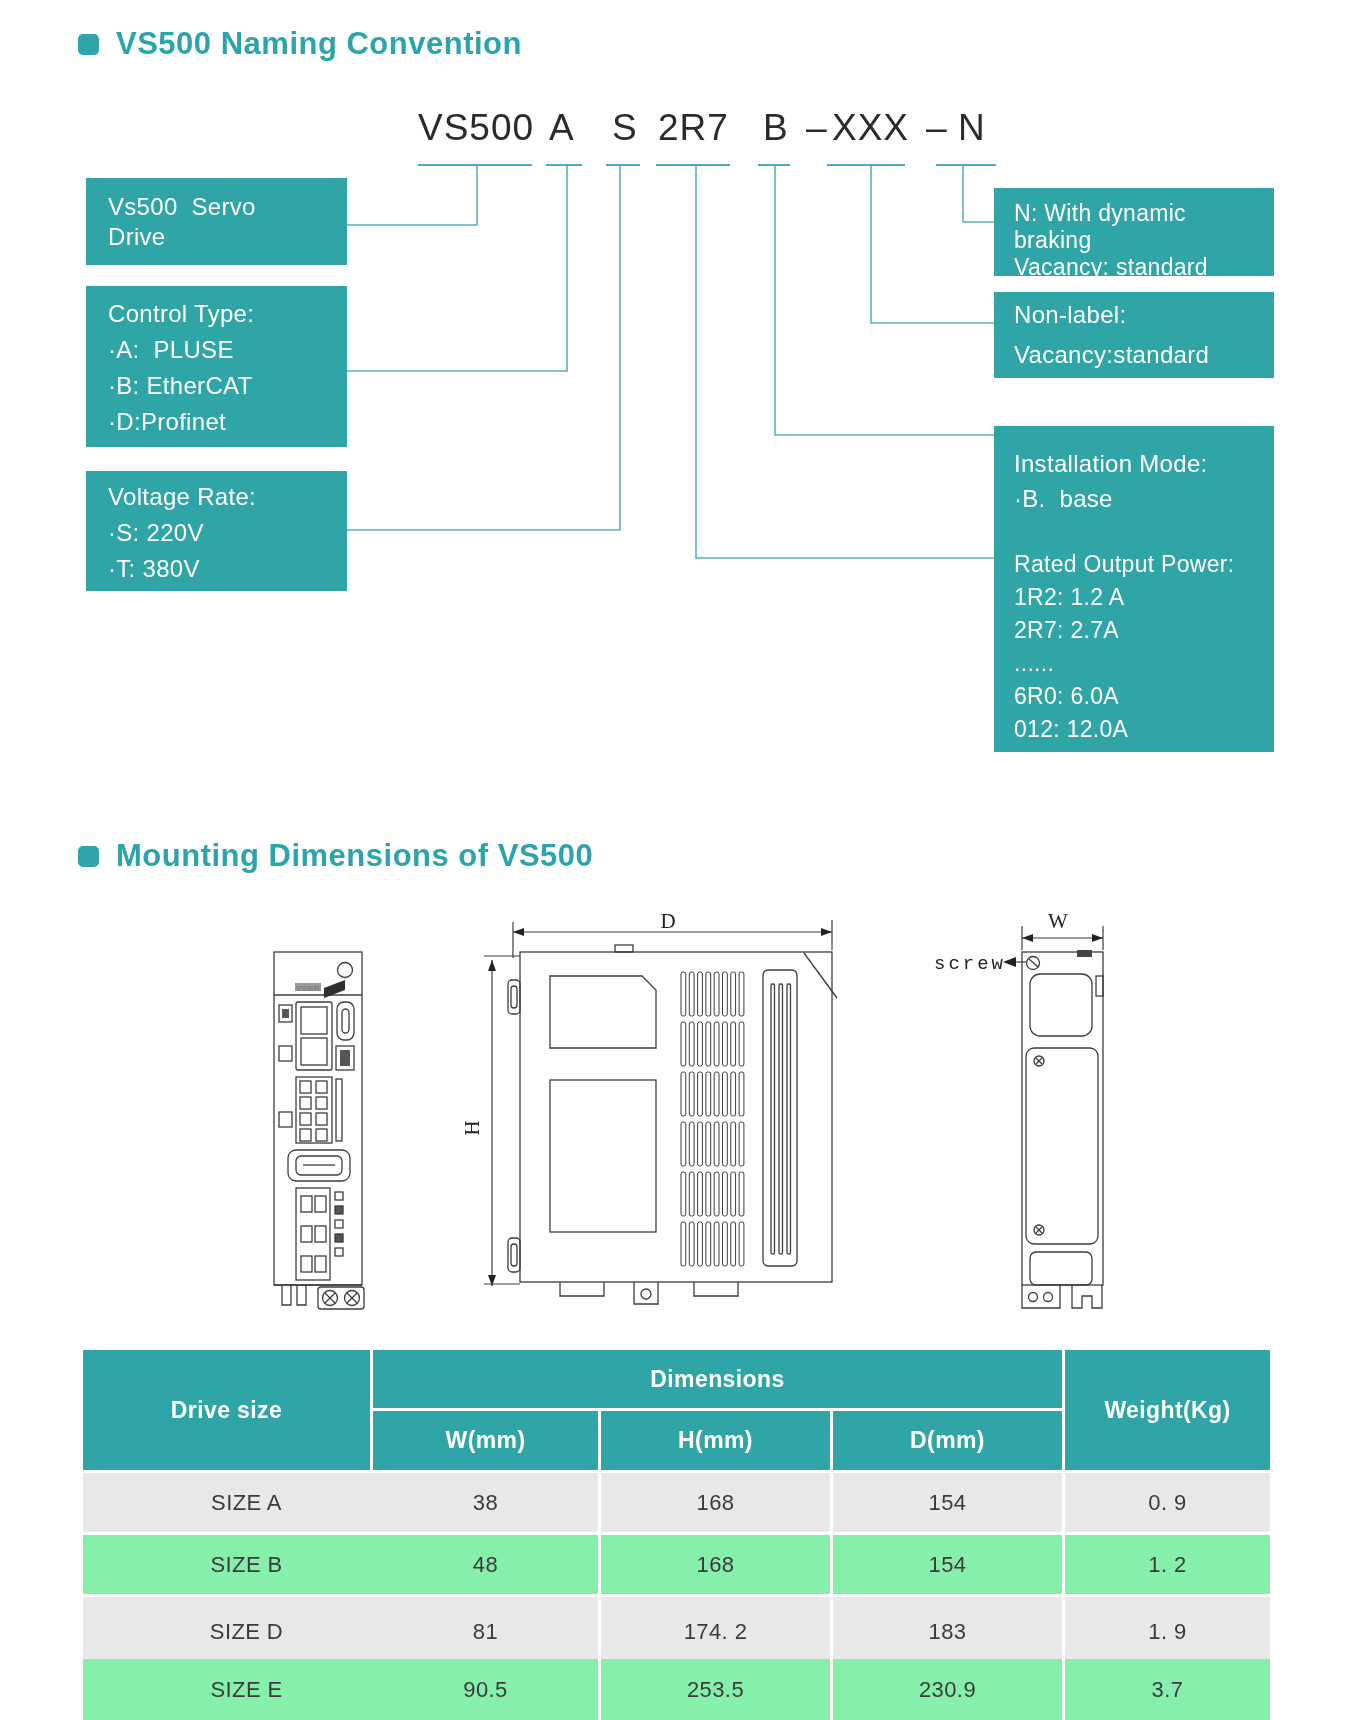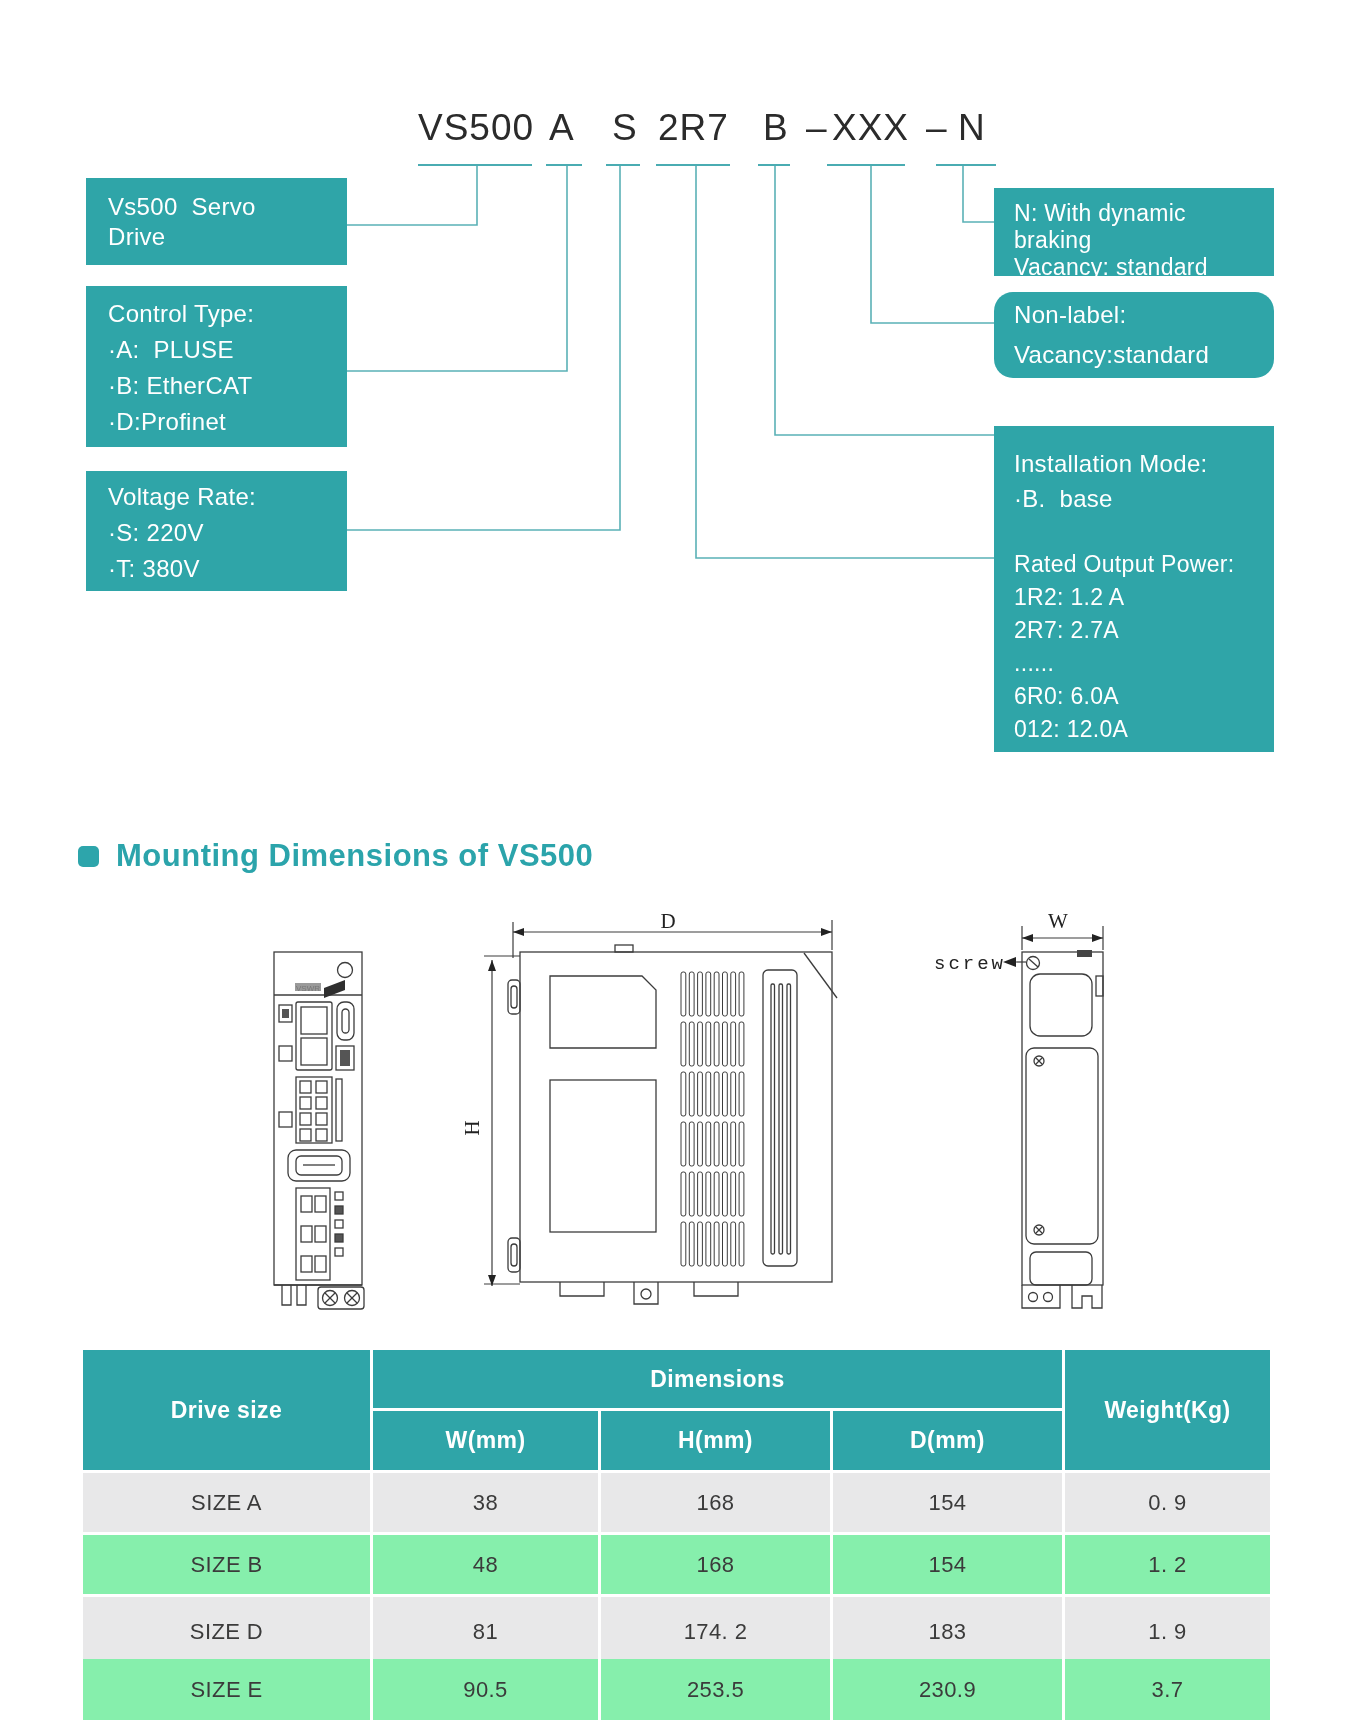--- a/index.html
+++ b/index.html
@@ -32,28 +32,32 @@
   #spec-table{position:absolute;left:83px;top:1350px;width:1187px;height:370px;}
   .thead{position:absolute;left:0;top:0;width:1187px;height:120px;background:#2FA5A8;}
   .thead .cell{position:absolute;display:flex;align-items:center;justify-content:center;
     color:#fff;font-weight:bold;font-size:23px;letter-spacing:.4px;white-space:pre;}
   .tsep{position:absolute;background:#fff;}
   .trow{position:absolute;left:0;width:1187px;}
   .trow .cell{position:absolute;top:0;height:100%;display:flex;align-items:center;
     justify-content:center;font-size:22px;color:#3b3b3b;letter-spacing:.4px;white-space:pre;}
   .rowlight .cell{background:#E8E8E9;}
   .rowdark .cell{background:#86efac;}
-  .c0{left:0;width:287px;} .c1{left:290px;width:225px;} .c2{left:518px;width:229px;}
+  .c0{left:0;width:287px;padding-left:20px;} .c1{left:290px;width:225px;} .c2{left:518px;width:229px;}
   .c3{left:750px;width:229px;} .c4{left:982px;width:205px;}
 </style>
 </head>
 <body>
 
 <div id="page">
 
+  <div class="sect" style="left:78px;top:26px;">
+    <div class="bullet"></div>
+    <h2>VS500 Naming Convention</h2>
+  </div>
 
   <span class="codeseg" style="left:418px;">VS500</span>
   <span class="codeseg" style="left:549px;">A</span>
   <span class="codeseg" style="left:612px;">S</span>
   <span class="codeseg" style="left:658px;">2R7</span>
   <span class="codeseg" style="left:763px;">B</span>
   <span class="codeseg" style="left:806px;">–</span>
   <span class="codeseg" style="left:832px;">XXX</span>
   <span class="codeseg" style="left:926px;">–</span>
   <span class="codeseg" style="left:958px;">N</span>
@@ -92,21 +96,21 @@
     <div>Voltage Rate:</div>
     <div>·S: 220V</div>
     <div>·T: 380V</div>
   </div>
 
   <div class="tbox rbox" style="top:188px;height:88px;padding-top:12px;line-height:27px;">
     <div>N: With dynamic</div>
     <div>braking</div>
     <div>Vacancy: standard</div>
   </div>
-  <div class="tbox rbox" style="top:292px;height:86px;padding-top:3px;line-height:40px;font-size:24px;border-radius:19px;">
+  <div class="tbox rbox" style="top:292px;height:86px;padding-top:3px;line-height:40px;font-size:24px;">
     <div>Non-label:</div>
     <div>Vacancy:standard</div>
   </div>
   <div class="tbox rbox" style="top:398px;height:115px;padding-top:20px;line-height:35px;font-size:24px;margin-top:28px;">
     <div>Installation Mode:</div>
     <div>·B.  base</div>
   </div>
   <div class="tbox rbox" style="top:540px;height:212px;padding-top:8px;line-height:33px;">
     <div>Rated Output Power:</div>
     <div>1R2: 1.2 A</div>

